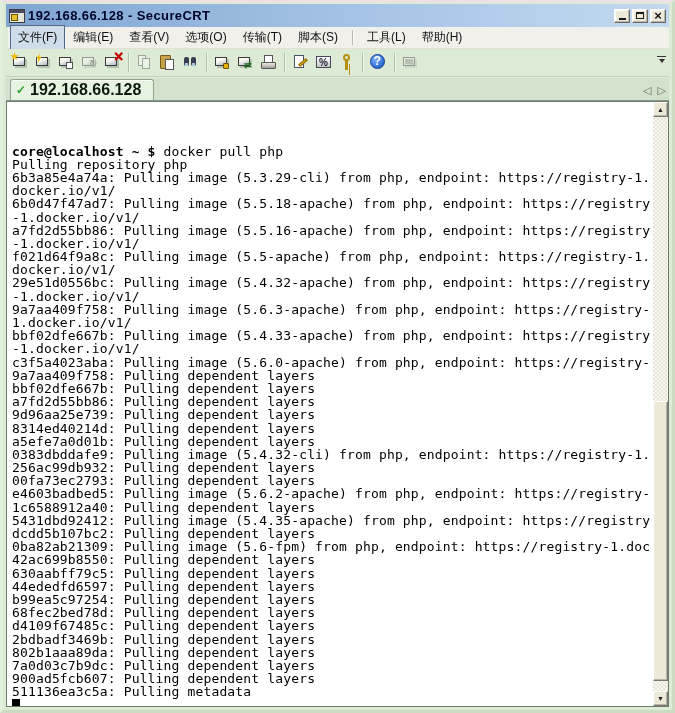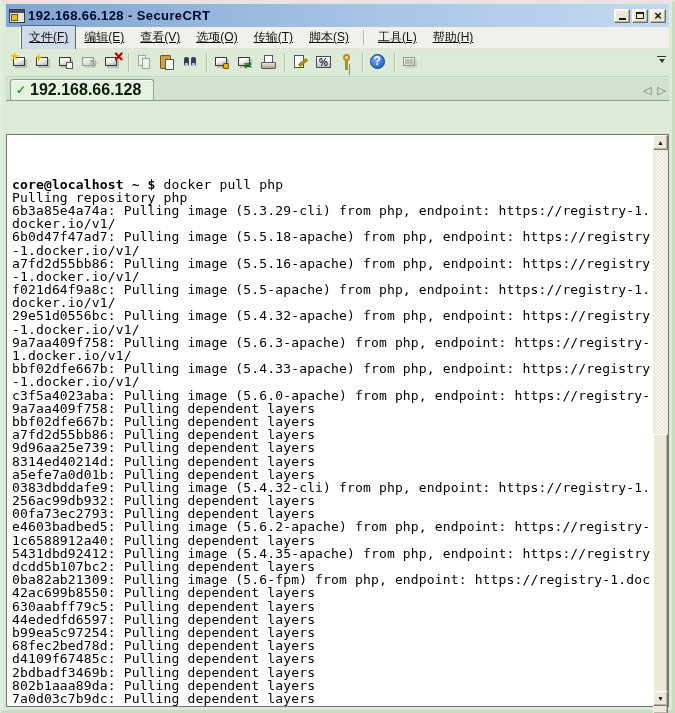--- a/index.html
+++ b/index.html
@@ -12,21 +12,21 @@
   .app-icon::before{content:"";position:absolute;left:0;top:0;right:0;height:3px;background:#4a4a66;}
   .app-icon::after{content:"";position:absolute;left:1px;bottom:1px;width:5px;height:5px;background:#e8c030;border:1px solid #6b5200;}
   .title-text{flex:1;font-weight:bold;font-size:13px;color:#000428;letter-spacing:.4px;white-space:nowrap;overflow:hidden;}
   .ctl{display:flex;gap:2px;margin-right:1px;}
   .ctl-btn{width:16px;height:14px;background:#ece9d8;border:1px solid;border-color:#ffffff #6a6a6a #6a6a6a #ffffff;box-shadow:inset -1px -1px 0 #b8b4a8,inset 1px 1px 0 #fbfaf4;display:flex;align-items:center;justify-content:center;box-sizing:border-box;}
   .ctl-min i{display:block;width:7px;height:2px;background:#1a1a1a;margin-top:7px;}
   .ctl-max i{display:block;width:8px;height:7px;border:1px solid #1a1a1a;border-top-width:2px;box-sizing:border-box;}
   .ctl-close i{font-style:normal;font-weight:bold;font-size:13px;line-height:11px;color:#111;}
 
   
-  .menubar{position:absolute;left:16px;right:3px;top:25px;height:22px;background:#f1f0ea;display:flex;align-items:center;padding-left:2px;box-sizing:border-box;border-bottom:1px solid #e3e1d6;text-decoration:underline;}
+  .menubar{position:absolute;left:5px;right:3px;top:25px;height:22px;background:#f1f0ea;display:flex;align-items:center;padding-left:2px;box-sizing:border-box;border-bottom:1px solid #e3e1d6;}
   .menu-item{font-size:12px;color:#111;padding:3px 7px;border:1px solid transparent;white-space:nowrap;}
   .menu-item.active{background:#cfdce9;border:1px solid #51688a;}
   .menu-sep{width:1px;height:15px;background:#b9b9ad;margin:0 6px;box-shadow:1px 0 0 #fbfbf6;}
 
   
   .toolbar{position:absolute;left:3px;right:3px;top:47px;height:28px;background:#dcead6;border-bottom:1px solid #c2d2ba;display:flex;align-items:center;padding-left:3px;box-sizing:border-box;}
   .tb-icons{display:flex;align-items:center;height:100%;}
   .tb-sep{width:1px;height:19px;background:#b2c2aa;margin:0 4px;box-shadow:1px 0 0 #eef6ea;}
   .tbi{width:21px;height:21px;margin:0 1px;position:relative;flex:0 0 auto;}
   .tbi.disabled{opacity:.45;filter:grayscale(1);}
@@ -61,21 +61,21 @@
   .tb-overflow::after{content:"";display:block;width:0;height:0;border:3px solid transparent;border-top:4px solid #333;margin:0 auto;}
 
   
   .tabbar{position:absolute;left:3px;right:3px;top:76px;height:23px;background:#d2e2cc;border-bottom:1px solid #8a988a;display:flex;align-items:flex-end;box-sizing:border-box;}
   .tab{display:inline-flex;align-items:center;gap:4px;margin-left:4px;height:20px;padding:0 12px 0 5px;background:#e7f3e1;border:1px solid #93a28f;border-bottom:none;border-radius:3px 3px 0 0;box-shadow:inset 0 1px 0 #fbfef9;}
   .tab-check{color:#2ca02c;font-weight:bold;font-size:12px;line-height:12px;}
   .tab-label{font-weight:bold;font-size:16px;color:#0c1c0c;white-space:nowrap;}
   .tab-scrolls{position:absolute;right:3px;bottom:4px;display:flex;gap:6px;color:#5a665a;font-size:11px;line-height:11px;}
 
   
-  .termwrap{position:absolute;left:3px;right:3px;top:99px;bottom:3px;background:#fff;border:1px solid #6e7a6e;box-sizing:border-box;margin-top:33px;}
+  .termwrap{position:absolute;left:3px;right:3px;top:99px;bottom:3px;background:#fff;border:1px solid #6e7a6e;box-sizing:border-box;}
   .term-text{position:absolute;left:0;top:0;bottom:0;right:15px;overflow:hidden;padding:3px 0 0 5px;font-family:"DejaVu Sans Mono","Liberation Mono",monospace;font-size:13px;line-height:13.2px;letter-spacing:.15px;color:#000;white-space:pre;cursor:text;}
   .term-line{height:13.2px;}
   .term-line .b{font-weight:bold;}
   .cursor{display:inline-block;width:8px;height:12px;background:#000;vertical-align:top;margin-top:1px;}
 
   
   .scrollbar{position:absolute;right:0;top:0;bottom:0;width:15px;background:repeating-conic-gradient(#f8f6f0 0% 25%,#e9e5da 0% 50%) 0 0/4px 4px;}
   .sb-btn{position:absolute;left:0;right:0;height:15px;background:#ece9d8;border:1px solid;border-color:#fff #7a7a72 #7a7a72 #fff;box-shadow:inset -1px -1px 0 #b8b4a8;display:flex;align-items:center;justify-content:center;font-size:7px;color:#222;box-sizing:border-box;}
   .sb-up{top:0;}
   .sb-down{bottom:0;}

